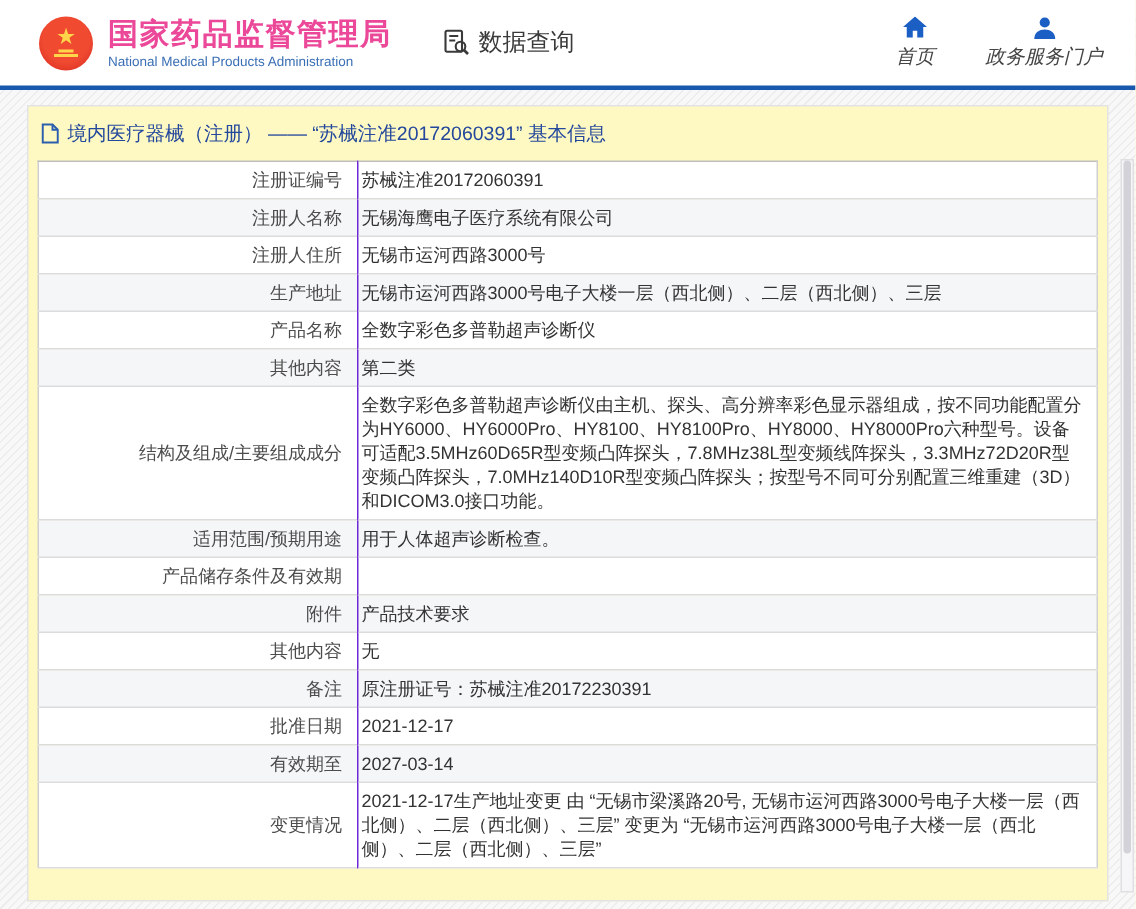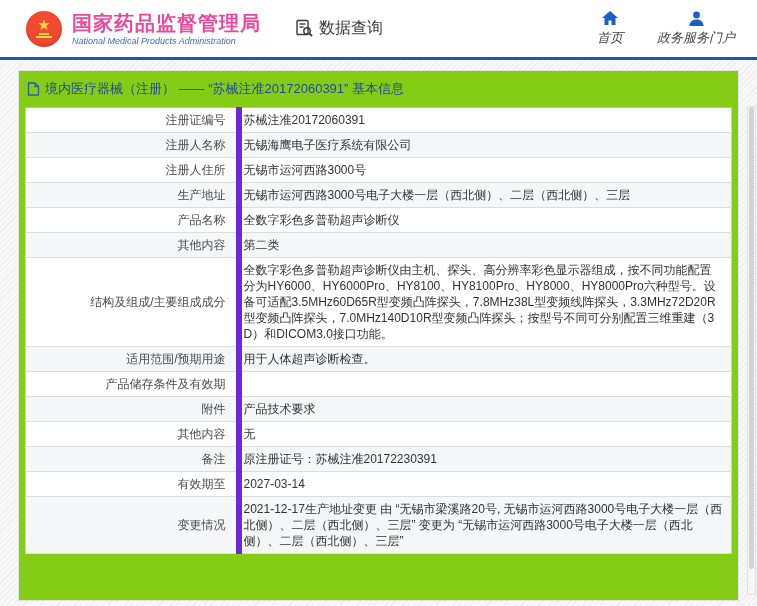--- a/index.html
+++ b/index.html
@@ -20,49 +20,49 @@
     background:radial-gradient(circle at 50% 42%, #f04a31 0 55%, #d5281e 100%);
     display:flex; align-items:center; justify-content:center; position:relative; flex:0 0 auto;}
   .emblem .star{ color:#ffd54a; font-size:15px; line-height:1; margin-top:-8px; }
   .emblem .gate{ position:absolute; bottom:7px; left:50%; transform:translateX(-50%);
     width:16px; height:7px; display:flex; flex-direction:column; gap:1px;}
   .emblem .gate i{ display:block; height:2px; background:#ffd54a; }
   .emblem .gate i:nth-child(1){ width:10px; margin:0 auto;}
   .emblem .gate i:nth-child(2){ width:16px;}
   .title-block{ margin-left:10px; }
   .site-title{ color:#ec4899; font-size:20px; font-weight:bold; letter-spacing:1px; line-height:22px;}
-  .site-subtitle{ color:#3a6fb5; font-size:9px; margin-top:2px;font-style:italic; }
+  .site-subtitle{ color:#3a6fb5; font-size:9px; margin-top:2px; }
   .section-tag{ display:flex; align-items:center; margin-left:34px; cursor:pointer; }
   .section-tag .label{ font-size:16px; color:#3a3a3a; margin-left:5px; }
   .top-nav{ display:flex; gap:34px; }
   .nav-item{ display:flex; flex-direction:column; align-items:center; gap:3px;
     text-decoration:none; cursor:pointer; font-size:13px; color:#444;font-style:italic; }
 
   
   .container{
     position:absolute; left:18px; top:70px; width:721px; height:531px;
-    background:#84cc16; border:1px solid #e3e3e6;
+    background:#fef9c3; border:1px solid #e3e3e6;
   }
   .breadcrumb{
     height:36px; display:flex; align-items:center; padding-left:8px;
     color:#24489c; font-size:13px;
   }
   .breadcrumb .bc-icon{ margin-right:5px; display:flex; }
 
   
   .info-table{
     border-collapse:collapse; margin-left:6px; width:707px; table-layout:fixed;
     font-size:12px; border:1px solid #cfcfcf; border-top:1px solid #bdbdbd;
   }
   .info-table tr{ border-bottom:1px solid #dcdcdc; }
   .info-table tr:nth-child(even){ background:#f5f6f8; }
   .info-table tr:nth-child(odd){ background:#ffffff; }
   .info-table th{
     width:213px; text-align:right; vertical-align:middle; font-weight:normal;
-    color:#4c4c4c; padding:4px 10px 4px 4px; border-right:6px solid #6d28d9;
+    color:#4c4c4c; padding:4px 10px 4px 4px; border-right:1px solid #6d28d9;
     line-height:16px; height:21px;
   }
   .info-table td{
     color:#333333; padding:4px 8px 4px 2px; line-height:16px; vertical-align:middle;
     word-break:break-all;
   }
 
   
   .v-scrollbar{
     position:absolute; right:1px; top:106px; width:9px; height:489px;
@@ -179,20 +179,24 @@
         </tr>
       <tr>
           <th>其他内容</th>
           <td>无</td>
         </tr>
       <tr>
           <th>备注</th>
           <td>原注册证号：苏械注准20172230391</td>
         </tr>
       <tr>
+          <th>批准日期</th>
+          <td>2021-12-17</td>
+        </tr>
+      <tr>
           <th>有效期至</th>
           <td>2027-03-14</td>
         </tr>
       <tr>
           <th>变更情况</th>
           <td>2021-12-17生产地址变更 由 “无锡市梁溪路20号, 无锡市运河西路3000号电子大楼一层（西北侧）、二层（西北侧）、三层” 变更为 “无锡市运河西路3000号电子大楼一层（西北侧）、二层（西北侧）、三层”</td>
         </tr>
 
     </tbody>
   </table>

